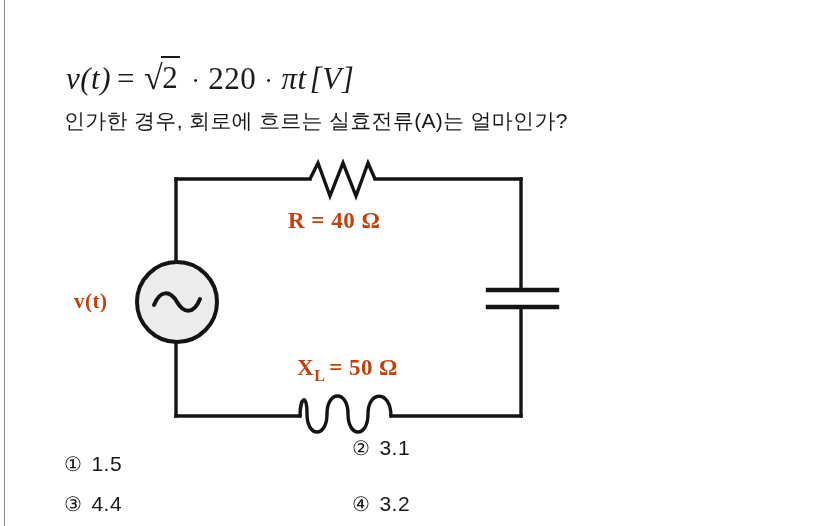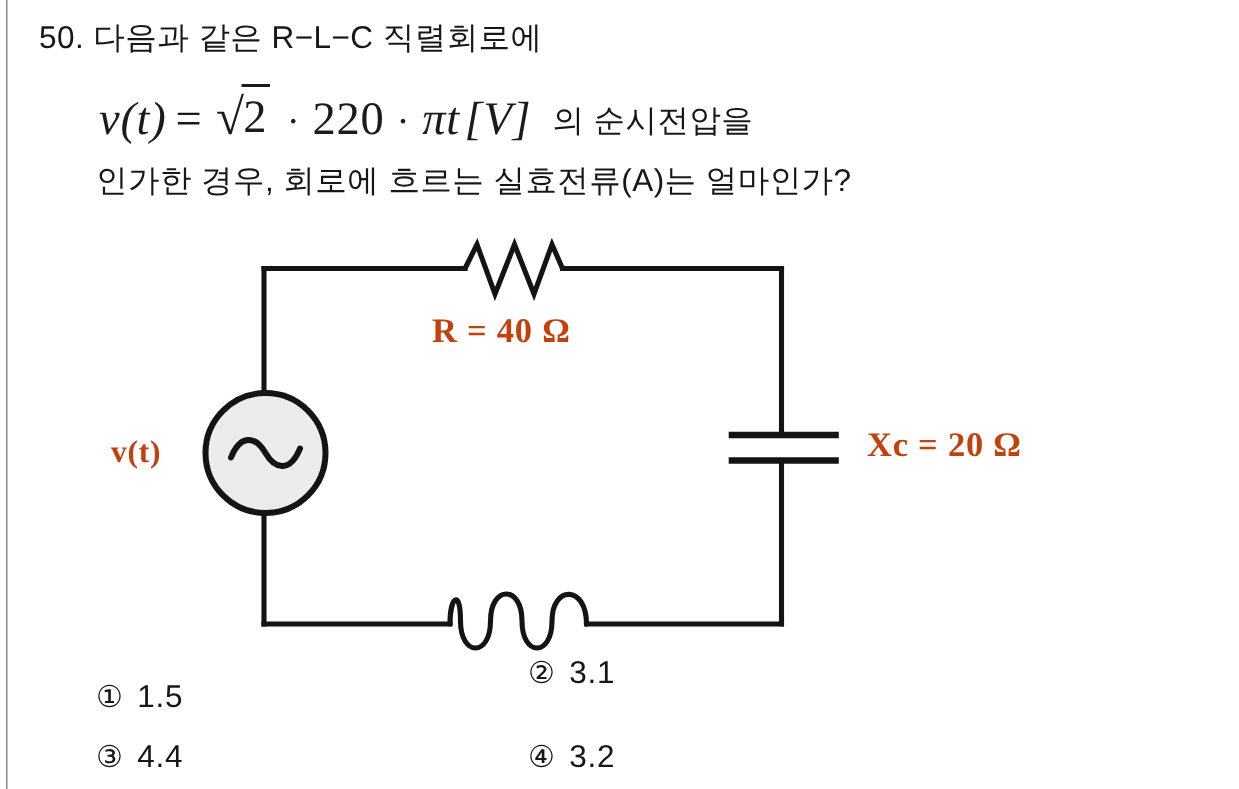--- a/index.html
+++ b/index.html
@@ -128,38 +128,36 @@
   #opt-3 { left: 64px;  top: 492px; }
   #opt-4 { left: 352px; top: 492px; }
 </style>
 </head>
 <body>
 
 <div id="page">
 
   <div class="page-edge"></div>
 
-  <div class="q-line" id="q-line-1">50. 다음과 같은 R−L−C 직렬회로에</div>
 
   <div class="formula-row">
     <span class="formula">
       <span class="f-italic">v(t)</span>
       <span style="margin:0 6px;">=</span>
       <span class="sqrt">
         <span class="radical">√</span>
         <span class="radicand">2</span>
       </span>
       <span class="dotsep">·</span>
       <span class="f-upright">220</span>
       <span class="dotsep">·</span>
       <span class="f-italic">π</span>
       <span class="f-italic">t</span>
       <span class="brackets">[V]</span>
     </span>
-    <span class="formula-tail">의 순시전압을</span>
   </div>
 
   <div class="q-line" id="q-line-3">인가한 경우, 회로에 흐르는 실효전류(A)는 얼마인가?</div>
 
   <svg id="circuit" viewBox="0 0 826 526">
     <g fill="none" stroke="#141414" stroke-width="3.4" stroke-linecap="square">
 
       <path d="M176,179 L310,179"></path>
 
       <path d="M310,179 L318,163 L330,196 L343,163 L356,196 L368,163 L375,179" stroke-linejoin="miter" stroke-linecap="butt"></path>
@@ -191,24 +189,24 @@
 
     <circle cx="177" cy="302" r="40" fill="#ececec" stroke="#141414" stroke-width="4"></circle>
 
     <path d="M154,305 C160,290 170,290 177,302 C184,314 194,314 200,299" fill="none" stroke="#141414" stroke-width="4" stroke-linecap="round"></path>
   </svg>
 
   <div class="lbl" id="lbl-r">
     <span>R = 40 Ω</span>
   </div>
 
-  <div class="lbl" id="lbl-xc">
-    <span>Xc = 20 Ω</span>
-  </div>
-
+
+  <div class="lbl" id="lbl-xl">
+    <span>X</span><span class="sub">L</span><span style="margin-left:4px;">=</span><span style="margin-left:6px;">50</span><span style="margin-left:6px;">Ω</span>
+  </div>
 
   <div class="lbl" id="lbl-vt">
     <span>v(t)</span>
   </div>
 
   <div class="opt" id="opt-1">
     <span class="marker">①</span><span>1.5</span>
   </div>
   <div class="opt" id="opt-2">
     <span class="marker">②</span><span>3.1</span>

